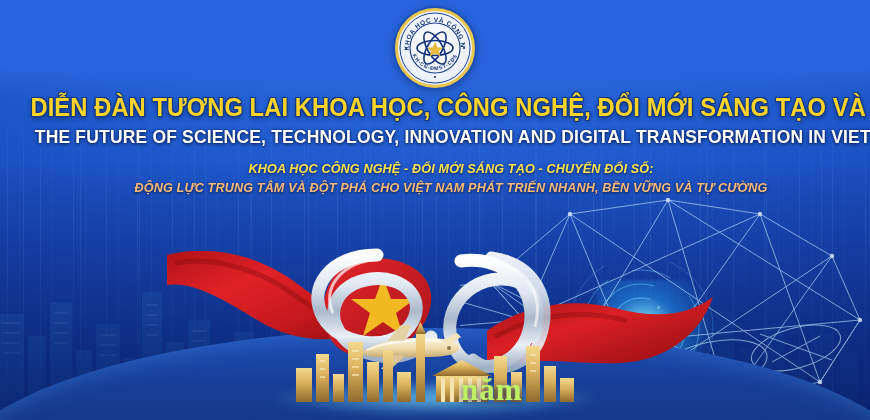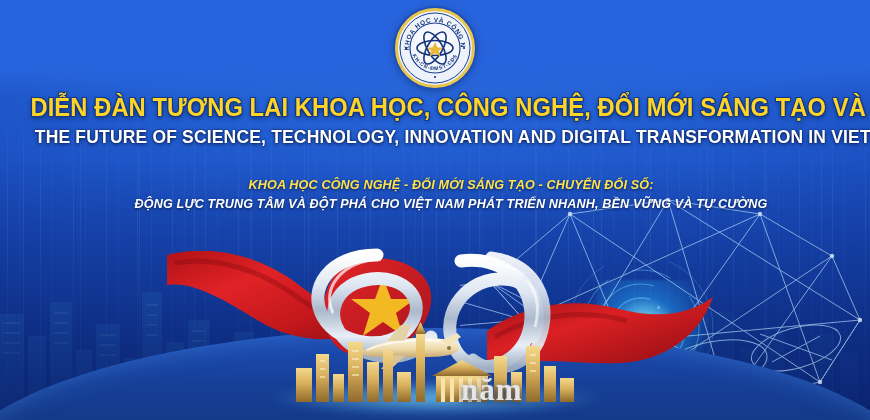--- a/index.html
+++ b/index.html
@@ -75,40 +75,40 @@
     text-shadow:
       -1px 0 0 #123a86, 1px 0 0 #123a86, 0 -1px 0 #123a86, 0 1px 0 #123a86,
       -1px -1px 0 #123a86, 1px -1px 0 #123a86, -1px 1px 0 #123a86, 1px 1px 0 #123a86,
       0 2px 5px rgba(8,26,70,.8);
     white-space:nowrap;}
   .t-en{font-family:"Liberation Sans Narrow","Liberation Sans",sans-serif;
     font-weight:700;font-size:19px;line-height:26px;letter-spacing:.2px;
     color:#ffffff;margin-top:2px;transform:scaleX(.92);
     text-shadow:0 1px 4px rgba(6,22,64,.9), 0 0 2px rgba(6,22,64,.7);
     white-space:nowrap;}
-  .sub{margin-top:26px;padding-left:32px;}
+  .sub{margin-top:10px;padding-left:32px;}
   .s-line{font-weight:700;font-style:italic;font-size:12.6px;line-height:19px;
     letter-spacing:.15px;white-space:nowrap;}
   .s-line.y{color:#ffe24a;text-shadow:0 1px 3px rgba(6,22,64,.85);}
-  .s-line.w{color:#ffffff;text-shadow:0 1px 3px rgba(6,22,64,.9);font-style:italic;}
+  .s-line.w{color:#fdba74;text-shadow:0 1px 3px rgba(6,22,64,.9);font-style:italic;}
   .s-line.w2{font-size:12.2px;}
 
   
   .emblem{position:absolute;left:50%;bottom:0;transform:translateX(-50%);
     width:420px;height:175px;}
   .flag-left{position:absolute;left:-58px;top:6px;width:230px;height:110px;}
   .flag-right{position:absolute;right:-70px;top:44px;width:230px;height:100px;}
   .eighty{position:absolute;left:50%;top:-4px;transform:translateX(-50%);
     width:300px;height:150px;}
   .skyline{position:absolute;left:50%;bottom:18px;transform:translateX(-50%);
     width:290px;height:86px;}
   .plane{position:absolute;left:132px;top:78px;width:110px;height:48px;}
   .nam{position:absolute;left:236px;bottom:12px;
     font-family:"Liberation Serif",serif;font-weight:700;font-size:31px;
-    color:#e5e5e5;letter-spacing:1px;
+    color:#bef264;letter-spacing:1px;
     text-shadow:0 2px 6px rgba(10,30,80,.85), 0 0 2px rgba(255,255,255,.5);}
 </style>
 </head>
 <body>
 
 <div class="stage">
 
   <div class="bg-base"></div>
   <div class="bg-top-flat"></div>
 

